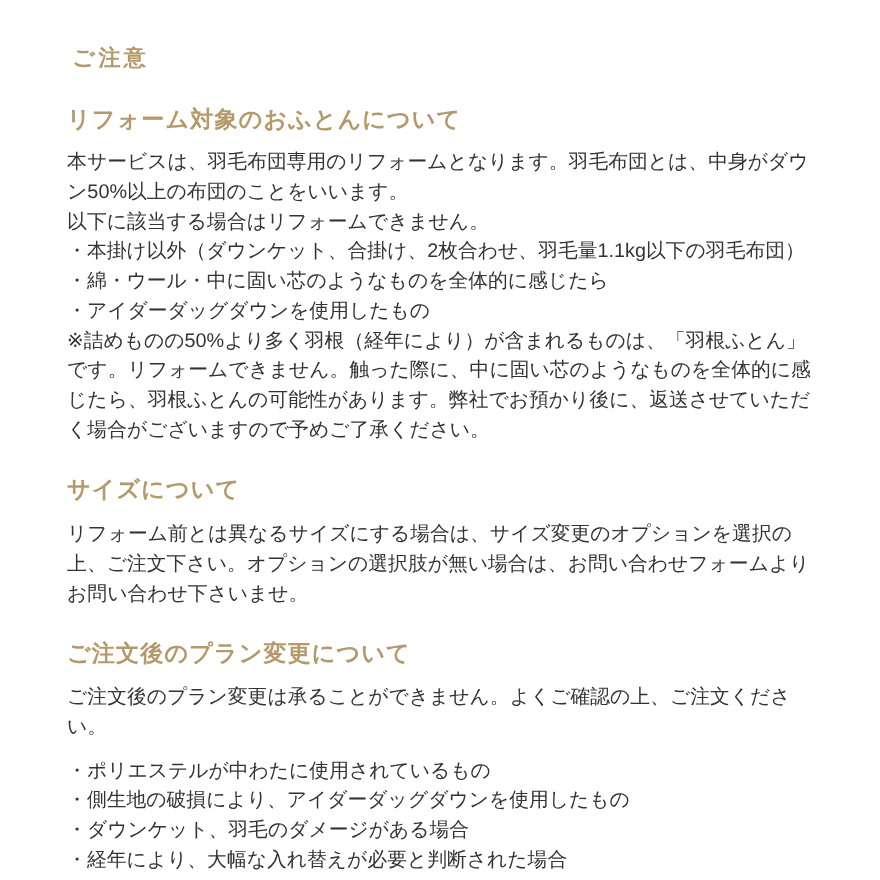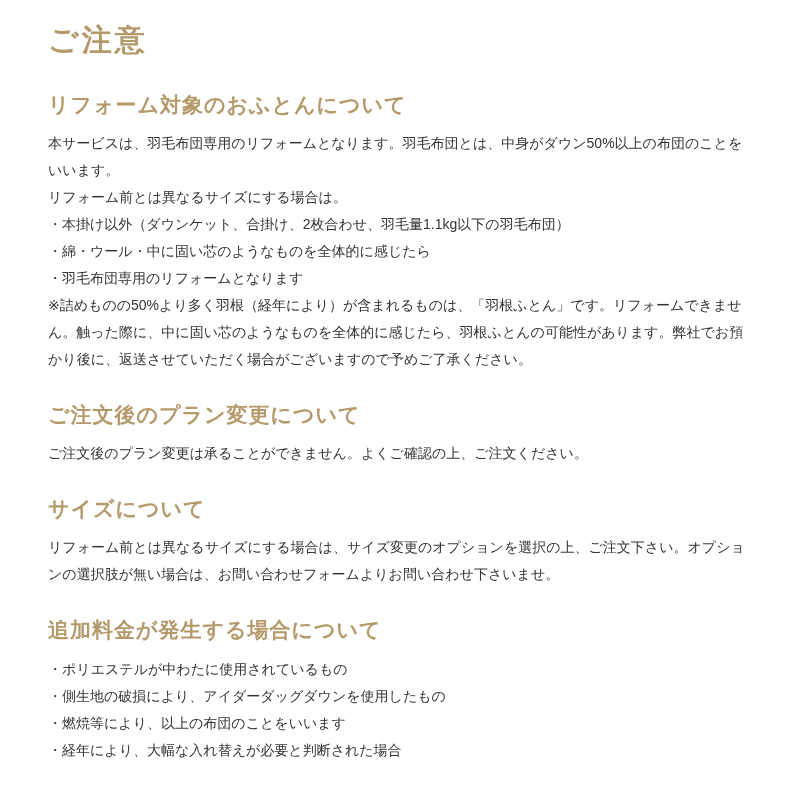--- a/index.html
+++ b/index.html
@@ -16,73 +16,72 @@
     background: var(--background);
     font-family: "Liberation Sans", "DejaVu Sans", sans-serif;
     color: var(--text);
     overflow: hidden;
   }
   .container {
     padding: 22px 48px 0 48px;
     width: 800px;
   }
   .page-title {
-    font-family: Liberation Mono, monospace;
-    font-size: 30px;
+    font-family: Liberation Sans, sans-serif;
+    font-size: 20px;
     font-weight: 600;
     color: var(--accent);
     letter-spacing: 3px;
-    margin: 0;
+    margin: 18px;
     line-height: 1.35;
   }
   .section-heading {
     font-size: 21px;
     font-weight: bold;
     color: var(--accent);
     letter-spacing: 1px;
     margin: 28px 0 12px 0;
     line-height: 1.3;
   }
   .text-line {
-    font-size: 14px;
+    font-size: 18px;
     line-height: 27px;
     color: var(--text);
     margin: 0;
   }
-  section { margin: 0; }
+  section { margin: 13px; }
 </style>
 </head>
 <body>
 
 <div class="container">
 
   <h1 class="page-title">ご注意</h1>
 
   <section>
     <h2 class="section-heading">リフォーム対象のおふとんについて</h2>
     <p class="text-line">本サービスは、羽毛布団専用のリフォームとなります。羽毛布団とは、中身がダウン50%以上の布団のことをいいます。</p>
-    <p class="text-line">リフォーム前とは異なるサイズにする場合は。</p>
+    <p class="text-line">以下に該当する場合はリフォームできません。</p>
     <p class="text-line">・本掛け以外（ダウンケット、合掛け、2枚合わせ、羽毛量1.1kg以下の羽毛布団）</p>
     <p class="text-line">・綿・ウール・中に固い芯のようなものを全体的に感じたら</p>
-    <p class="text-line">・羽毛布団専用のリフォームとなります</p>
+    <p class="text-line">・アイダーダッグダウンを使用したもの</p>
     <p class="text-line">※詰めものの50%より多く羽根（経年により）が含まれるものは、「羽根ふとん」です。リフォームできません。触った際に、中に固い芯のようなものを全体的に感じたら、羽根ふとんの可能性があります。弊社でお預かり後に、返送させていただく場合がございますので予めご了承ください。</p>
+  </section>
+
+  <section>
+    <h2 class="section-heading">サイズについて</h2>
+    <p class="text-line">リフォーム前とは異なるサイズにする場合は、サイズ変更のオプションを選択の上、ご注文下さい。オプションの選択肢が無い場合は、お問い合わせフォームよりお問い合わせ下さいませ。</p>
   </section>
 
   <section>
     <h2 class="section-heading">ご注文後のプラン変更について</h2>
     <p class="text-line">ご注文後のプラン変更は承ることができません。よくご確認の上、ご注文ください。</p>
   </section>
 
   <section>
-    <h2 class="section-heading">サイズについて</h2>
-    <p class="text-line">リフォーム前とは異なるサイズにする場合は、サイズ変更のオプションを選択の上、ご注文下さい。オプションの選択肢が無い場合は、お問い合わせフォームよりお問い合わせ下さいませ。</p>
-  </section>
-
-  <section>
-    <h2 class="section-heading">追加料金が発生する場合について</h2>
     <p class="text-line">・ポリエステルが中わたに使用されているもの</p>
     <p class="text-line">・側生地の破損により、アイダーダッグダウンを使用したもの</p>
-    <p class="text-line">・燃焼等により、以上の布団のことをいいます</p>
+    <p class="text-line">・ダウンケット、羽毛のダメージがある場合</p>
     <p class="text-line">・経年により、大幅な入れ替えが必要と判断された場合</p>
 
   </section>
 
 </div>
 
 </body></html>

